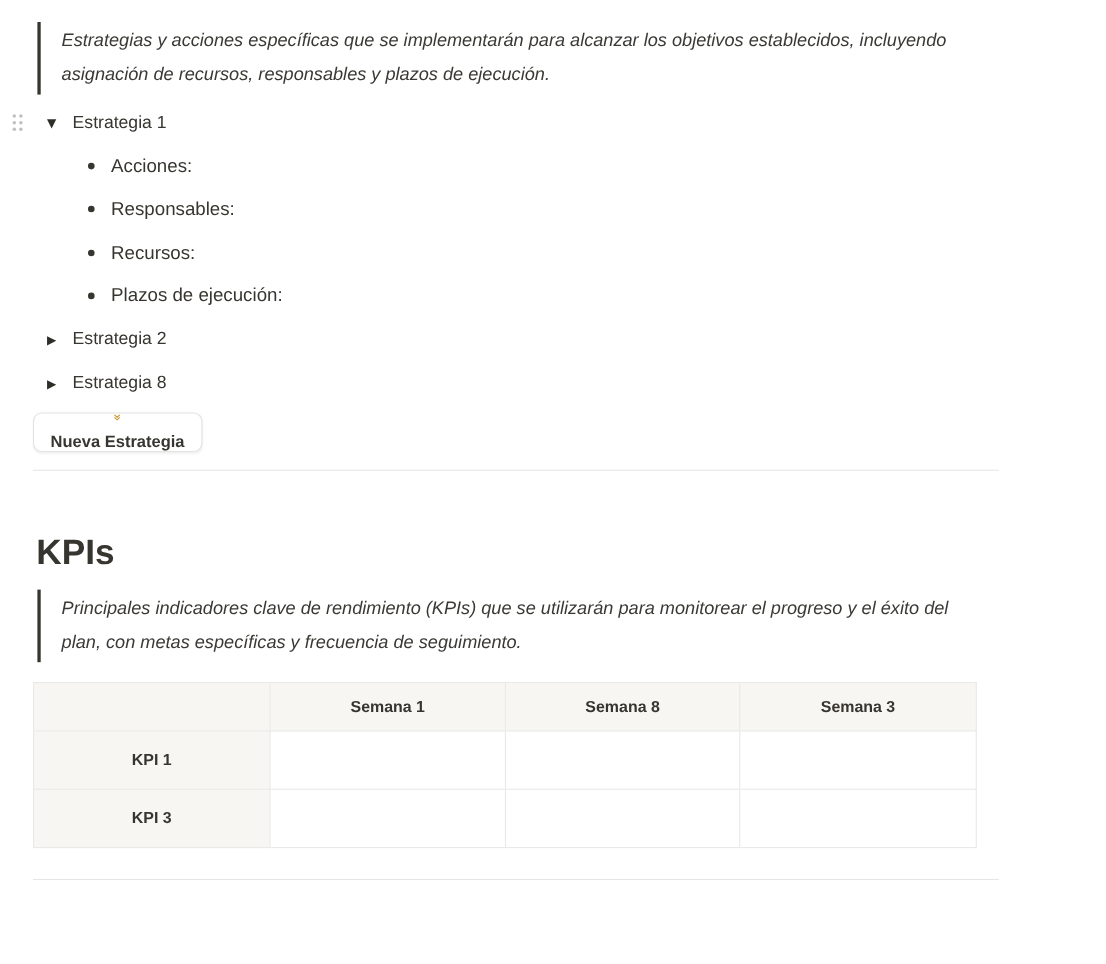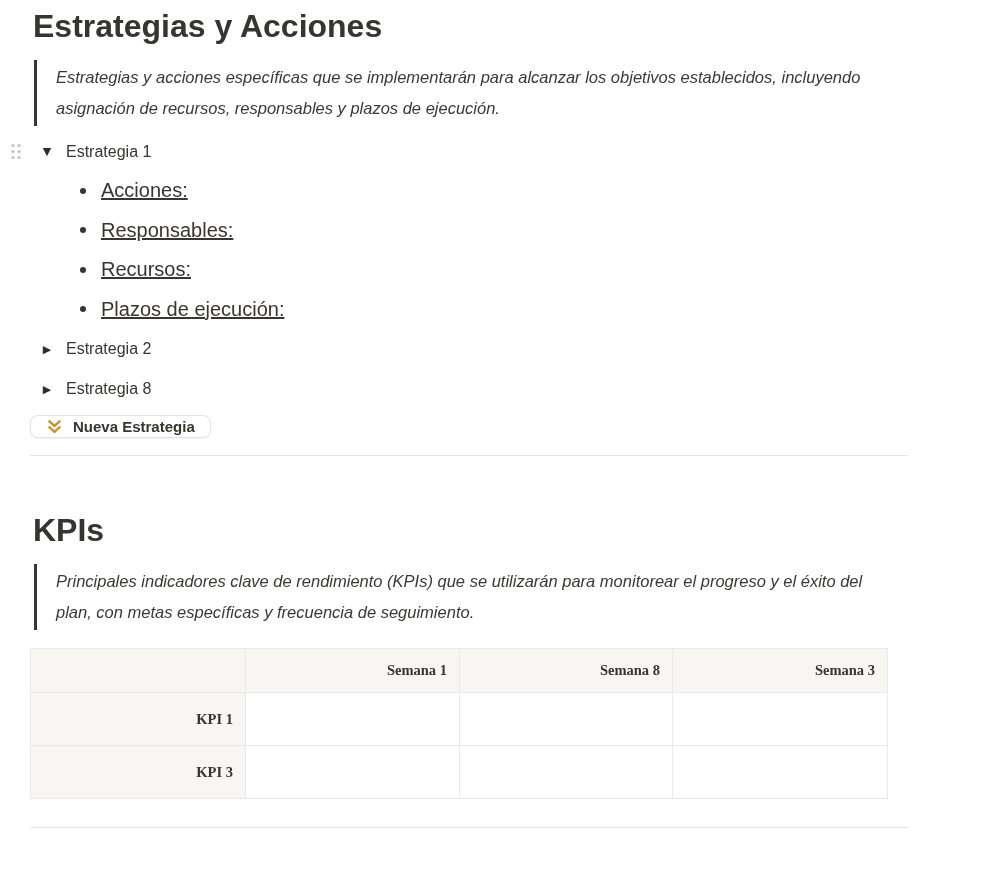--- a/index.html
+++ b/index.html
@@ -35,56 +35,55 @@
     font-size: 11px; color: #2f2d28; cursor: pointer; line-height: 1;
     font-family: "DejaVu Sans", sans-serif;
   }
   .toggle-label { font-size: 16px; margin-left: 7px; }
 
   .bullet-row { height: 39.5px; display: flex; align-items: center; padding-left: 47px; }
   .bullet-dot {
     width: 6px; height: 6px; border-radius: 50%; background: #37352f;
     flex: 0 0 6px; margin-right: 15px;
   }
-  .bullet-text { font-size: 20px; text-decoration: underline; }
+  .bullet-text { font-size: 17px; }
 
   .new-strategy-btn {
     display: inline-flex; align-items: center; gap: 10px;
-    height: 23px; padding: 0 15px; margin: 6px 0 0 -3px;
+    height: 36px; padding: 0 15px; margin: 6px 0 0 -3px;
     background: #ffffff; border: 1px solid #e4e3e1; border-radius: 8px;
     box-shadow: 0 1px 2px rgba(15,15,15,0.06);
     font-family: "Liberation Sans", sans-serif;
-    font-size: 15px; font-weight: 600; color: #37352f; cursor: pointer;
+    font-size: 15px; font-weight: 600; color: #37352f; cursor: pointer; flex-direction: column;
   }
 
   .divider { height: 1px; background: #e8e7e4; width: 878px; margin-left: -3px; margin-top: 16px; }
   .divider.bottom { margin-top: 28px; }
   .kpi-title { margin-top: 54px; }
 
   table.kpi-table {
     border-collapse: collapse; margin-top: 18px; margin-left: -3px;
     table-layout: fixed; width: 857px;
     font-size: 14.5px;
   }
   .kpi-table th, .kpi-table td {
-    border: 1px solid #e9e9e7; padding: 0 12px; text-align: right;
-    vertical-align: middle; font-weight: 600; color: #37352f; font-family: Liberation Serif, serif;
+    border: 1px solid #e9e9e7; padding: 0 12px; text-align: center;
+    vertical-align: middle; font-weight: 600; color: #37352f;
   }
   .kpi-table thead th { height: 44px; background: #f7f6f3; }
   .kpi-table tbody tr { height: 53px; }
   .kpi-table tbody th { background: #f7f6f3; }
   .kpi-table tbody td { background: #ffffff; }
 </style>
 </head>
 <body>
 
 <div class="page">
 
   
-  <h1 class="section-title">Estrategias y Acciones</h1>
 
   <div class="quote-block">
     <div class="quote-bar"></div>
     <div class="quote-text">Estrategias y acciones específicas que se implementarán para alcanzar los objetivos establecidos, incluyendo asignación de recursos, responsables y plazos de ejecución.</div>
   </div>
 
   <div class="toggle-list">
 
     <div class="toggle-row">
       <span class="drag-handle">

